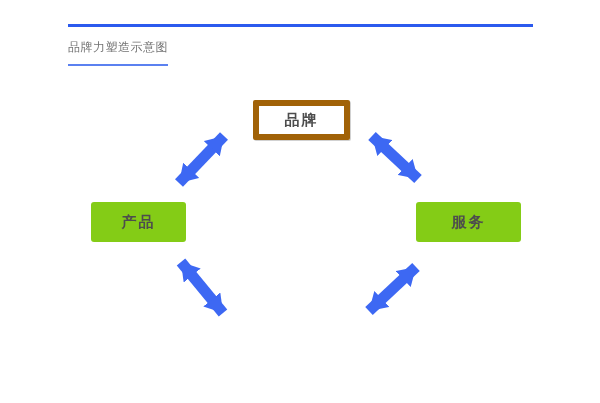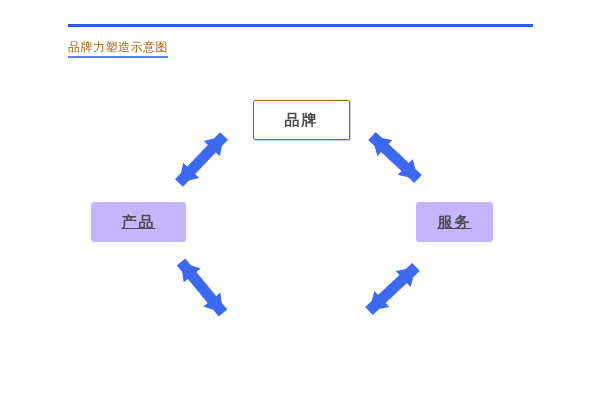--- a/index.html
+++ b/index.html
@@ -23,22 +23,23 @@
     height: 3px;
     background: #2b5aee;
   }
   .page-title {
     position: absolute;
     left: 68px;
     top: 39px;
     margin: 0;
     font-size: 12px;
     font-weight: normal;
-    color: #a16207;
+    color: #737373;
     letter-spacing: 0.5px;
+    padding-bottom: 8px;
     border-bottom: 2px solid #5b81f0;
     display: inline-block;
   }
   .canvas {
     position: absolute;
     left: 0;
     top: 0;
     width: 600px;
     height: 403px;
   }
@@ -55,33 +56,32 @@
     align-items: center;
     justify-content: center;
     font-size: 15px;
     font-weight: bold;
     color: #4d4d4d;
     letter-spacing: 2px;
     box-sizing: border-box;
   }
   .node.outline {
     background: #ffffff;
-    border: 1px solid #a16207;
+    border: 6px solid #a16207;
     border-radius: 2px;
     box-shadow: 1px 1px 0 rgba(0,0,0,0.18);
   }
   .node.filled {
-    background: #c4b5fd;
+    background: #84cc16;
     border-radius: 3px;
-    text-decoration: underline;
   }
   .node-brand   { left: 253px; top: 100px; width: 97px; }
   .node-user    { left: 253px; top: 301px; width: 97px; }
   .node-product { left: 91px;  top: 202px; width: 95px; }
-  .node-service { left: 416px; top: 202px; width: 77px; }
+  .node-service { left: 416px; top: 202px; width: 105px; }
 </style>
 </head>
 <body>
 
 <div class="page">
 
   <div class="top-rule"></div>
 
   <h1 class="page-title">品牌力塑造示意图</h1>
 

